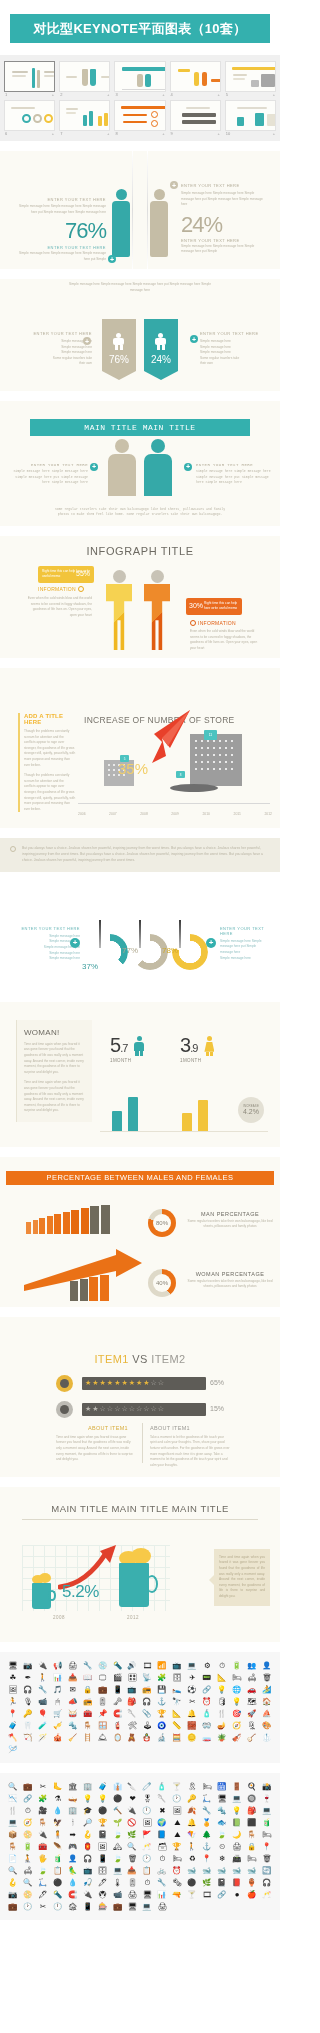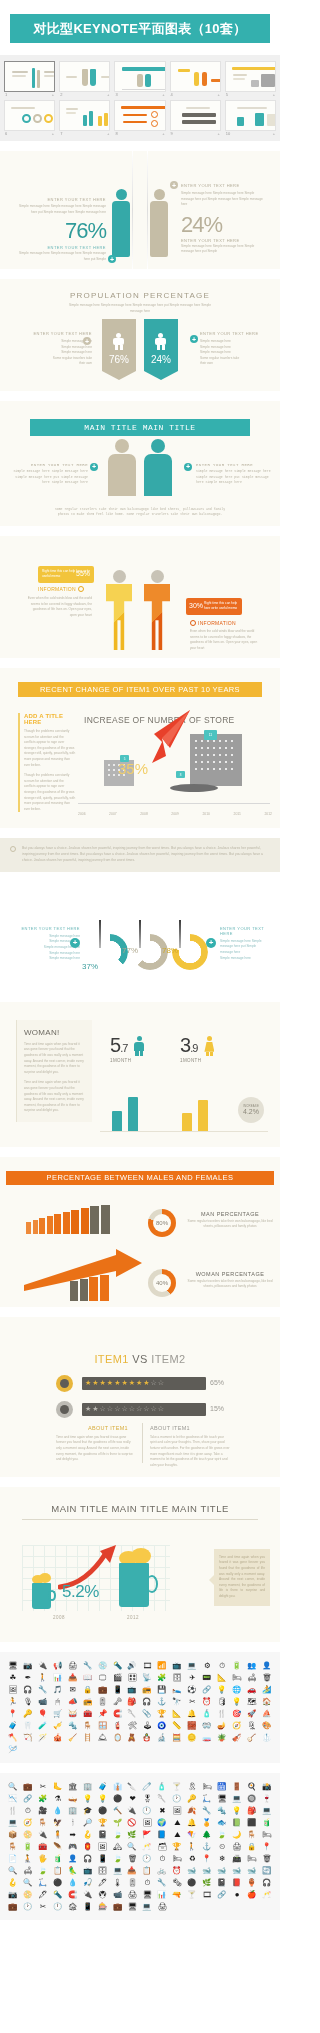--- a/index.html
+++ b/index.html
@@ -385,21 +385,20 @@
       <div class="lorem" style="margin:2px 0 0 11px">Simple message here Simple message here Simple message here put Simple message here Simple message here</div>
       <div class="big tan" style="margin:4px 0 0 11px">24%</div>
       <div class="kicker" style="margin-left:11px">ENTER YOUR TEXT HERE</div>
       <div class="lorem" style="margin:1px 0 0 11px">Simple message here Simple message here Simple message here put Simple</div>
     </div>
   </div>
 
   <div class="sep"></div>
 
   <div class="slide cream s2">
-    <div class="title">PROPULATION PERCENTAGE</div>
     <div class="sub lorem">Simple message here Simple message here Simple message here put Simple message here Simple message here</div>
 
     <div class="pin" style="left:102px;">
       <div class="shaft" style="background:#c5bda6">
         <div class="person-glyph" style="position:absolute;top:6px;left:11px">
           <i style="width:5px;height:5px;border-radius:50%;left:3px;top:0"></i>
           <i style="width:11px;height:7px;border-radius:2px;left:0;top:5px"></i>
           <i style="width:3px;height:5px;left:1.5px;top:12px"></i>
           <i style="width:3px;height:5px;left:6.5px;top:12px"></i>
         </div>
@@ -471,20 +470,21 @@
       <div class="kicker">ENTER YOUR TEXT HERE</div>
       <div class="lorem" style="margin-top:2px">Simple message here Simple message here Simple message here put Simple message here Simple message here</div>
     </div>
 
     <div class="footnote lorem">Some regular travelers take their own balconagogo like bed sheets, pillowcases and family photos to make them feel like home. Some regular travelers take their own balconagogo.</div>
   </div>
 
   <div class="sep"></div>
 
   <div class="slide cream s4">
+    <div class="title">INFOGRAPH TITLE</div>
 
     <div class="manfig" style="left:106px;width:26px;">
       <div class="m-head" style="width:13px;height:13px;"></div>
       <div class="m-body" style="width:26px;height:66px;background:linear-gradient(135deg,#f6d251 50%,#f0b723 50%);
            clip-path: polygon(0 0,100% 0,100% 26%,70% 26%,70% 100%,56% 100%,56% 55%,44% 55%,44% 100%,30% 100%,30% 26%,0 26%);"></div>
     </div>
     <div class="manfig" style="left:144px;width:26px;">
       <div class="m-head" style="width:13px;height:13px;"></div>
       <div class="m-body" style="width:26px;height:66px;background:linear-gradient(135deg,#ee8a2a 50%,#e05c10 50%);
            clip-path: polygon(0 0,100% 0,100% 26%,70% 26%,70% 100%,56% 100%,56% 55%,44% 55%,44% 100%,30% 100%,30% 26%,0 26%);"></div>
@@ -507,21 +507,20 @@
     <div class="callout" style="left:190px;top:84px;color:#e05c10">
       <span class="ring"></span>
       <span>INFORMATION</span>
     </div>
     <div class="lorem" style="position:absolute;left:190px;top:93px;width:70px">Even when the cold winds blow and the world seems to be covered in foggy shadows, the goodness of life lives on. Open your eyes, open your heart</div>
   </div>
 
   <div class="sep"></div>
 
   <div class="slide cream s5">
-    <div class="hdr">RECENT CHANGE OF ITEM1 OVER PAST 10 YEARS</div>
 
     <div class="lcol">
       <div class="addtitle">ADD A TITLE HERE</div>
       <div class="lorem">Though the problems constantly scream for attention and the conflicts appear to rage over stronger, the goodness of life grows stronger still, quietly, peacefully, with more purpose and meaning than ever before.</div>
       <div class="lorem" style="margin-top:5px">Though the problems constantly scream for attention and the conflicts appear to rage over stronger, the goodness of life grows stronger still, quietly, peacefully, with more purpose and meaning than ever before.</div>
     </div>
 
     <div class="increase">INCREASE OF NUMBER OF STORE</div>
 
     <div class="bld" style="left:104px;bottom:42px;width:30px;height:26px;background:#b4b4b4;">

